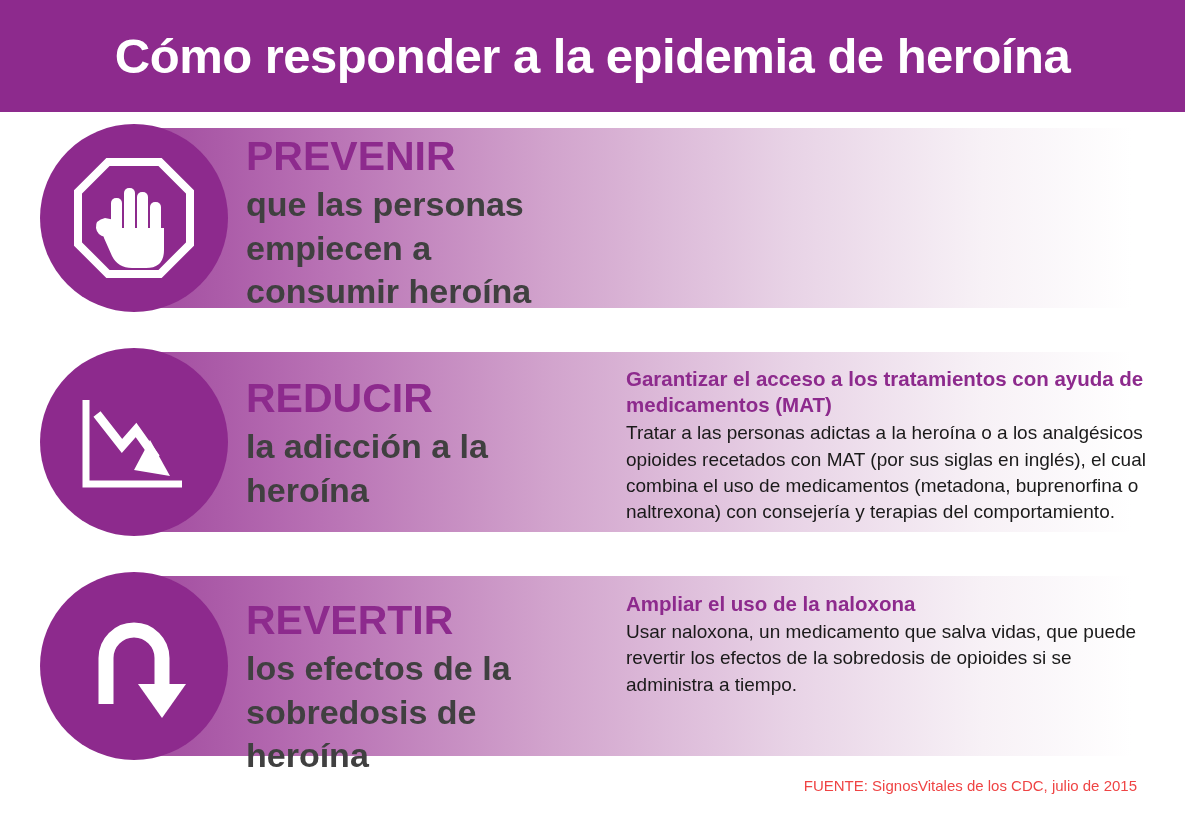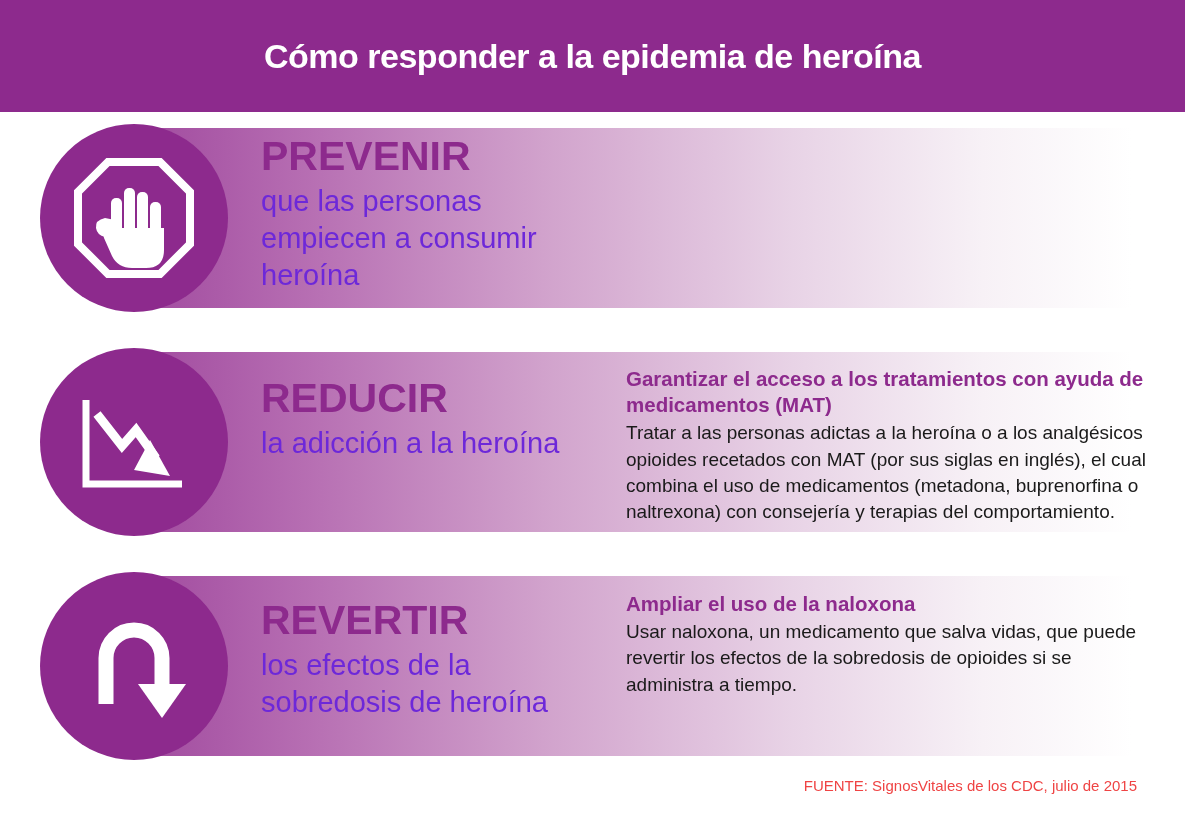--- a/index.html
+++ b/index.html
@@ -33,21 +33,21 @@
   .header-title {
     position: absolute;
     left: 0;
     top: 0;
     width: 1185px;
     height: 112px;
     display: flex;
     align-items: center;
     justify-content: center;
     color: #ffffff;
-    font-size: 34px;
+    font-size: 49px;
     font-weight: bold;
     letter-spacing: -0.5px;
     white-space: nowrap;
   }
 
   
   .rows {
     position: absolute;
     left: 0;
     top: 112px;
@@ -76,36 +76,36 @@
     border-radius: 50%;
     background: #8d2a8d;
     display: flex;
     align-items: center;
     justify-content: center;
   }
   .circle svg { display: block; }
 
   .headline {
     position: absolute;
-    left: 261px;
+    left: 246px;
     top: 26px;
     width: 330px;
   }
   .headline .big {
     color: #8d2a8d;
     font-size: 41px;
     font-weight: bold;
     line-height: 1.0;
     letter-spacing: 0px;
     margin-bottom: 6px;
   }
   .headline .sub {
-    color: #6d28d9;
-    font-size: 29px;
-    font-weight: normal;
+    color: #404040;
+    font-size: 34px;
+    font-weight: bold;
     line-height: 1.28;
   }
 
   .body-col {
     position: absolute;
     left: 626px;
     top: 26px;
     width: 530px;
   }
   .body-col .lead {

